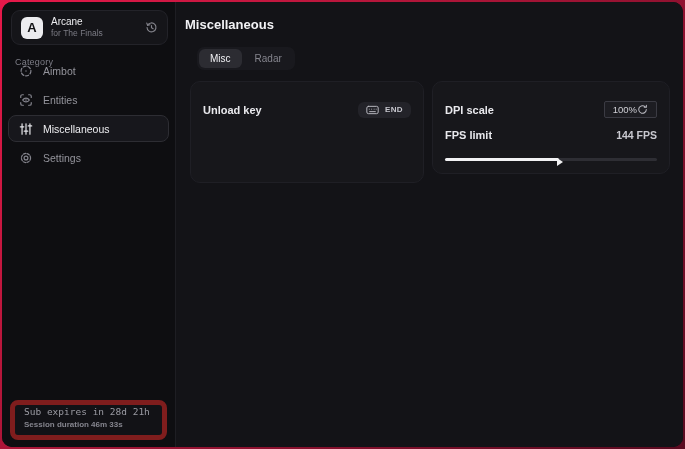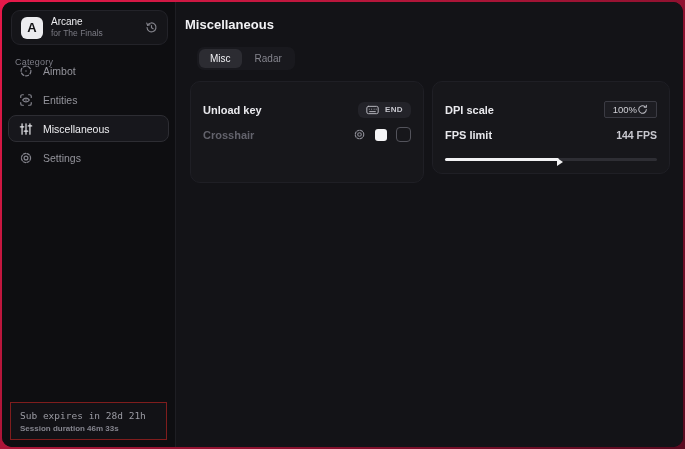--- a/index.html
+++ b/index.html
@@ -35,22 +35,22 @@
     display:flex; align-items:center; gap:10px; height:27px;
     padding:0 10px; margin-bottom:2px; border:1px solid transparent;
     border-radius:8px; color:#94949c; cursor:pointer;
   }
   .nav-item .nv-icon { display:flex; color:#83838c; }
   .nav-item .nv-label { font-size:10.5px; font-weight:500; }
   .nav-item.active { background:#17171c; border-color:#2d2d33; color:#ededf0; }
   .nav-item.active .nv-icon { color:#e4e4e8; }
   .sub-card {
     position:absolute; left:8px; right:8px; bottom:7px;
-    background:#121216; border:1px solid #7f1d1d; border-radius:0;
-    padding:7px 9px 6px 9px;
+    background:#121216; border:5px solid #7f1d1d; border-radius:8px;
+    padding:1px 9px 6px 9px;
   }
   .sub-line1 { font-family:"DejaVu Sans Mono", monospace; font-size:9.5px; color:#9b9ba3; white-space:nowrap; }
   .sub-line2 { font-size:8px; font-weight:bold; color:#85858e; margin-top:3px; }
   
   .main { flex:1; background:#131317; position:relative; }
   .page-title { position:absolute; top:15px; left:9px; font-size:13px; font-weight:bold; color:#f2f2f5; }
   .tabbar {
     position:absolute; top:45px; left:21px;
     background:#19191e; border-radius:7px; padding:2px; display:inline-flex; gap:2px;
   }
@@ -186,33 +186,20 @@
           <span class="kb-icon">
             <svg width="13" height="10" viewBox="0 0 16 12" fill="none" stroke="currentColor" stroke-width="1.2" stroke-linecap="round">
               <rect x="1" y="1.5" width="14" height="9" rx="2"></rect>
               <path d="M4 5h.01M7 5h.01M10 5h.01M12.5 5h.01M4.5 8h7"></path>
             </svg>
           </span>
           <span>END</span>
         </span>
       </div>
 
-      <div class="row">
-        <span class="row-label dim">Crosshair</span>
-        <span class="xhair-controls">
-          <span class="gear-btn">
-            <svg width="13" height="13" viewBox="0 0 16 16" fill="none" stroke="currentColor" stroke-width="1.4" stroke-linecap="round">
-              <circle cx="8" cy="8" r="2.2"></circle>
-              <circle cx="8" cy="8" r="5.2" stroke-dasharray="2.6 1.6"></circle>
-            </svg>
-          </span>
-          <span class="swatch"></span>
-          <span class="checkbox"></span>
-        </span>
-      </div>
     </div>
 
     <div class="card card-display">
 
       <div class="row">
         <span class="row-label">DPI scale</span>
         <span class="dpi-btn">
           <span>100%</span>
           <span class="rf-icon">
             <svg width="11" height="11" viewBox="0 0 16 16" fill="none" stroke="currentColor" stroke-width="1.5" stroke-linecap="round">

